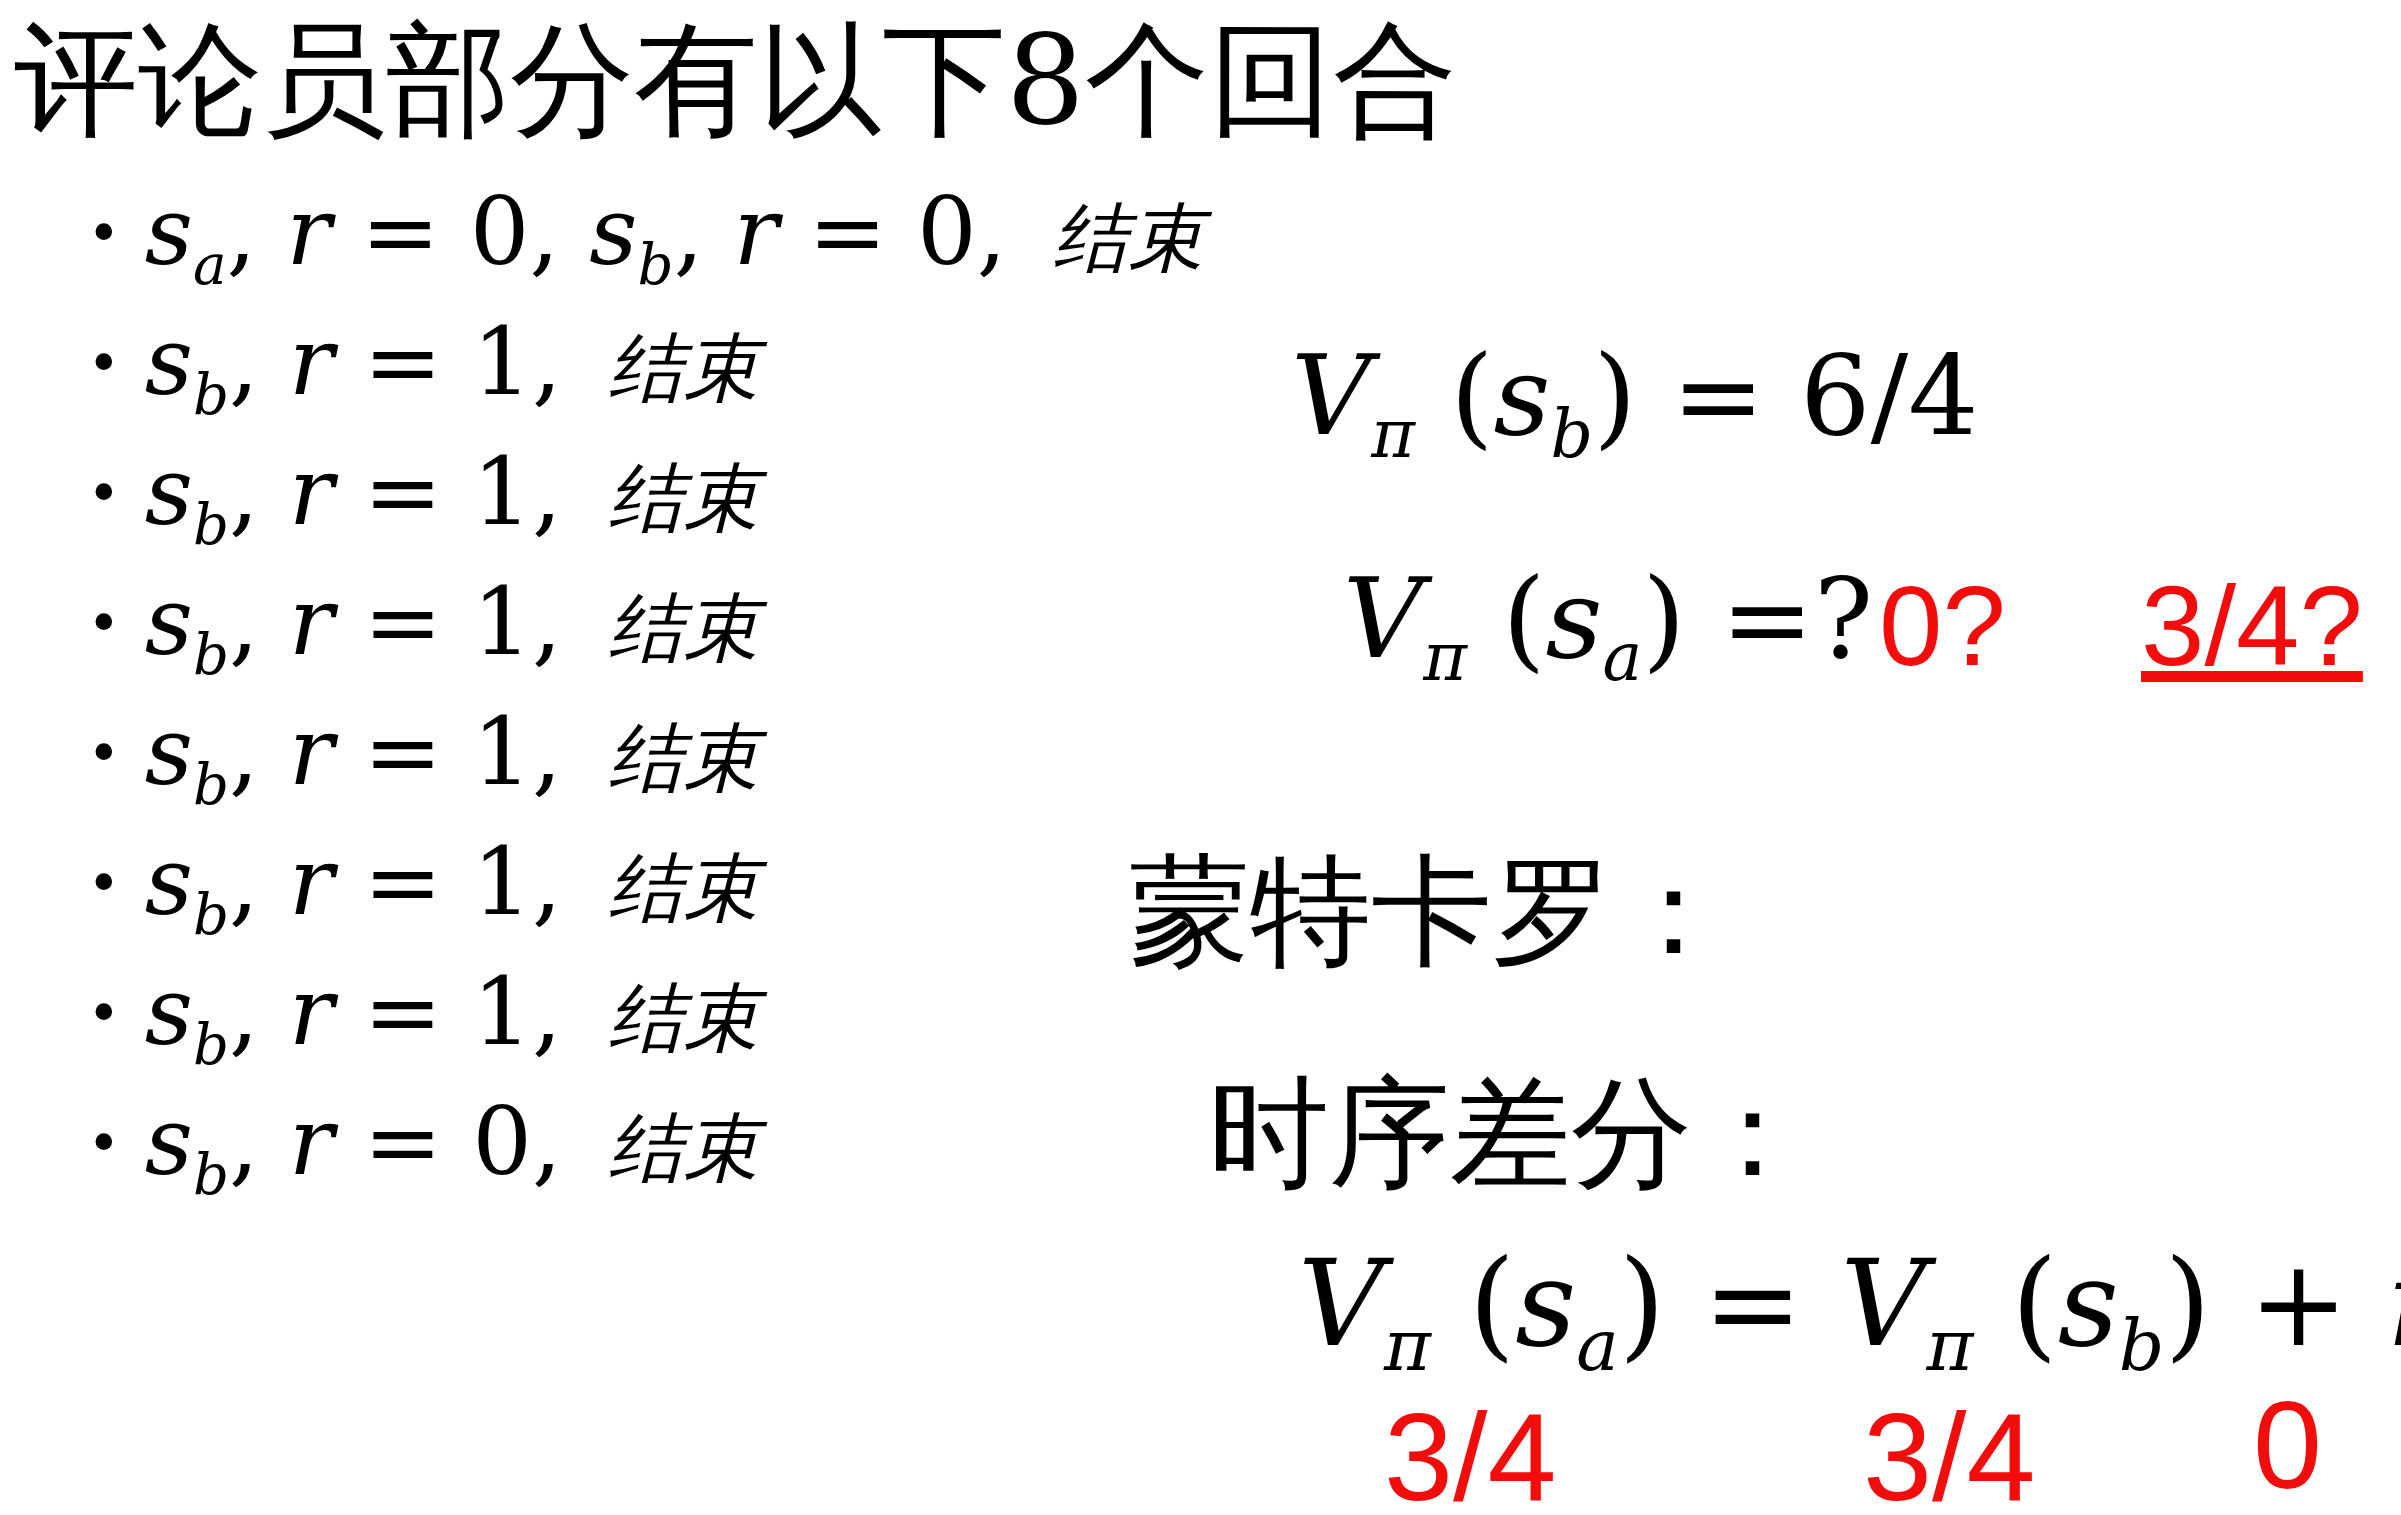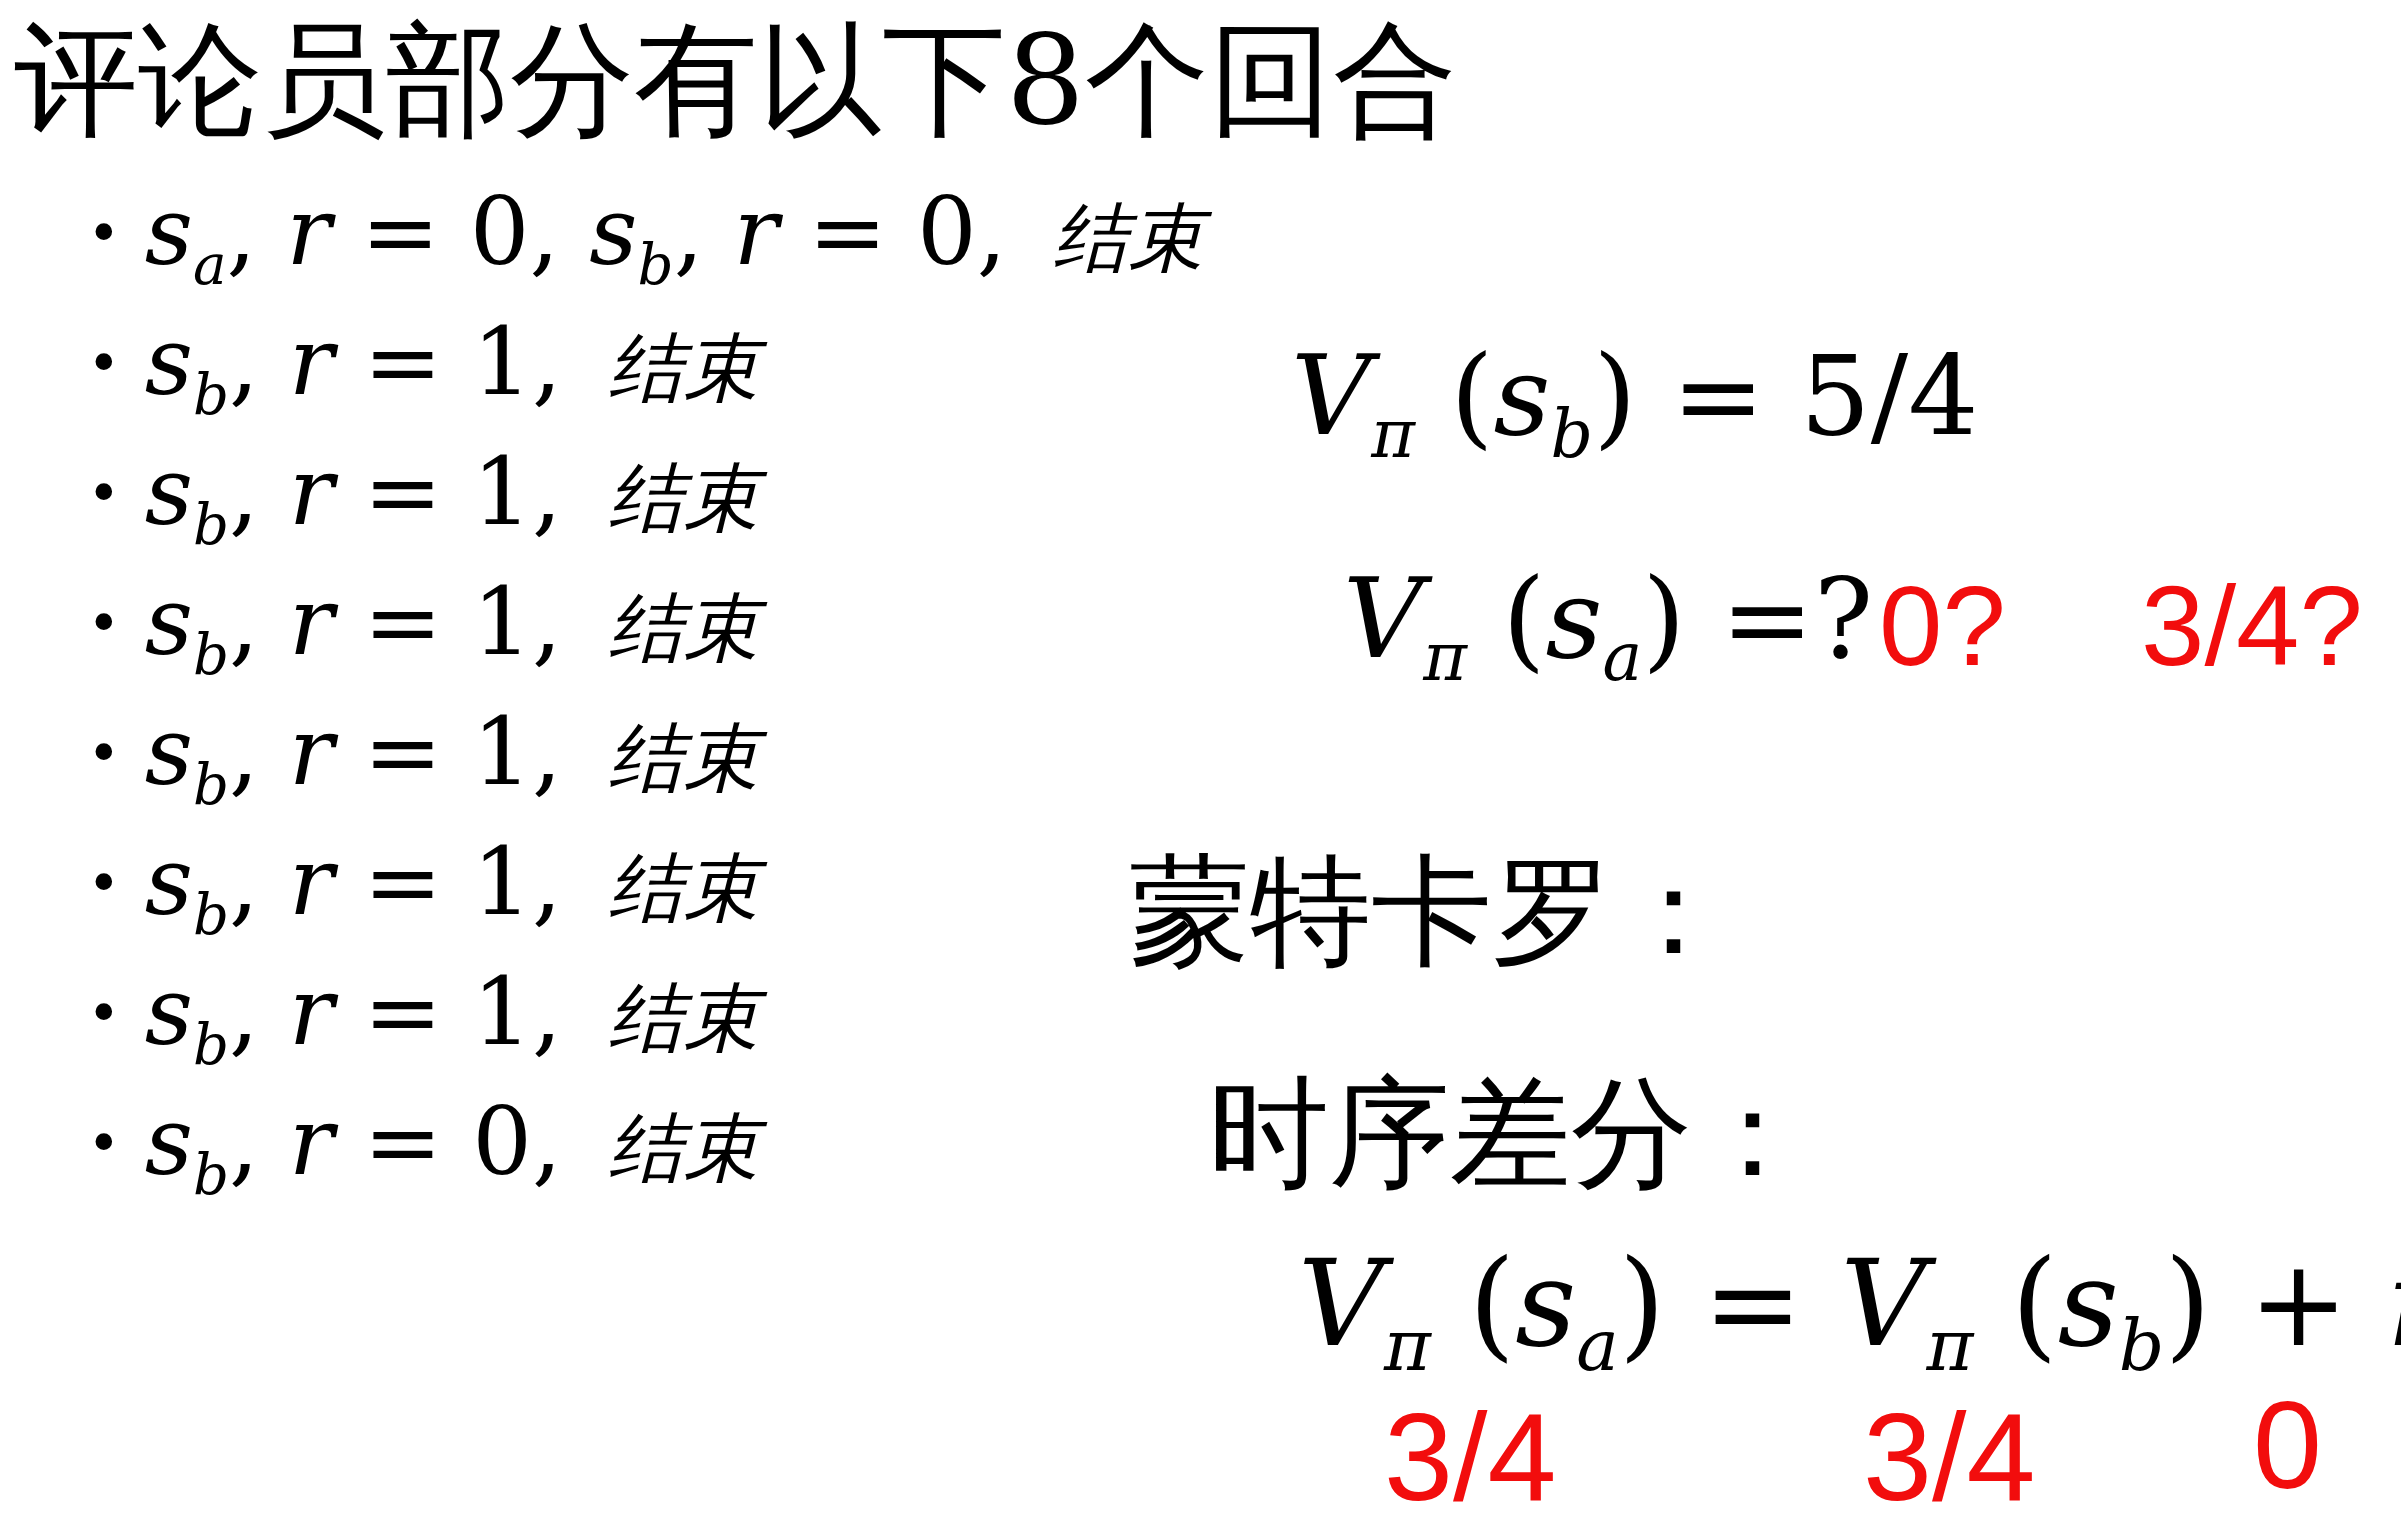--- a/index.html
+++ b/index.html
@@ -82,27 +82,27 @@
       <li class="bullet-row">
         <span class="marker">•</span>
         <span class="bullet-body"><span class="m-var">s</span><sub class="m-sub">b</sub><span class="m-plain">, </span><span class="m-var">r</span><span class="m-plain"> = 1, </span><span class="m-cjk">结束</span></span>
       </li>
       <li class="bullet-row">
         <span class="marker">•</span>
         <span class="bullet-body"><span class="m-var">s</span><sub class="m-sub">b</sub><span class="m-plain">, </span><span class="m-var">r</span><span class="m-plain"> = 0, </span><span class="m-cjk">结束</span></span>
       </li>
     </ul>
 
-  <div class="abs formula" id="f-vsb"><span class="m-var">V</span><sub class="m-sub">π</sub><span class="m-plain"> (</span><span class="m-var">s</span><sub class="m-sub">b</sub><span class="m-plain">) = 5/4</span></div>
+  <div class="abs formula" id="f-vsb"><span class="m-var">V</span><sub class="m-sub">π</sub><span class="m-plain"> (</span><span class="m-var">s</span><sub class="m-sub">b</sub><span class="m-plain">) = 6/4</span></div>
 
   <div class="abs formula" id="f-vsa"><span class="m-var">V</span><sub class="m-sub">π</sub><span class="m-plain"> (</span><span class="m-var">s</span><sub class="m-sub">a</sub><span class="m-plain">) =?</span></div>
 
   <span class="abs red-candidate" id="red-cand-0" style="color: rgb(242, 13, 13);">0?</span>
 
-  <span class="abs red-candidate" id="red-cand-34" style="color: rgb(242, 13, 13);">3/4?</span>
+  <span class="abs red-candidate" id="red-cand-34" style="color: rgb(242, 13, 13); text-decoration: underline;">3/4?</span>
 
   <div class="abs mc-row">
     <span class="cjk-label">蒙特卡罗：</span>
   </div>
 
   <div class="abs cjk-label" id="td-label">时序差分：</div>
 
   <div class="abs formula" id="f-td"><span class="m-var">V</span><sub class="m-sub">π</sub><span class="m-plain"> (</span><span class="m-var">s</span><sub class="m-sub">a</sub><span class="m-plain">) = </span><span class="m-var">V</span><sub class="m-sub">π</sub><span class="m-plain"> (</span><span class="m-var">s</span><sub class="m-sub">b</sub><span class="m-plain">) + </span><span class="m-var">r</span></div>
 
   <span class="abs red-under" id="red-u1" style="color: rgb(242, 13, 13);">3/4</span>

